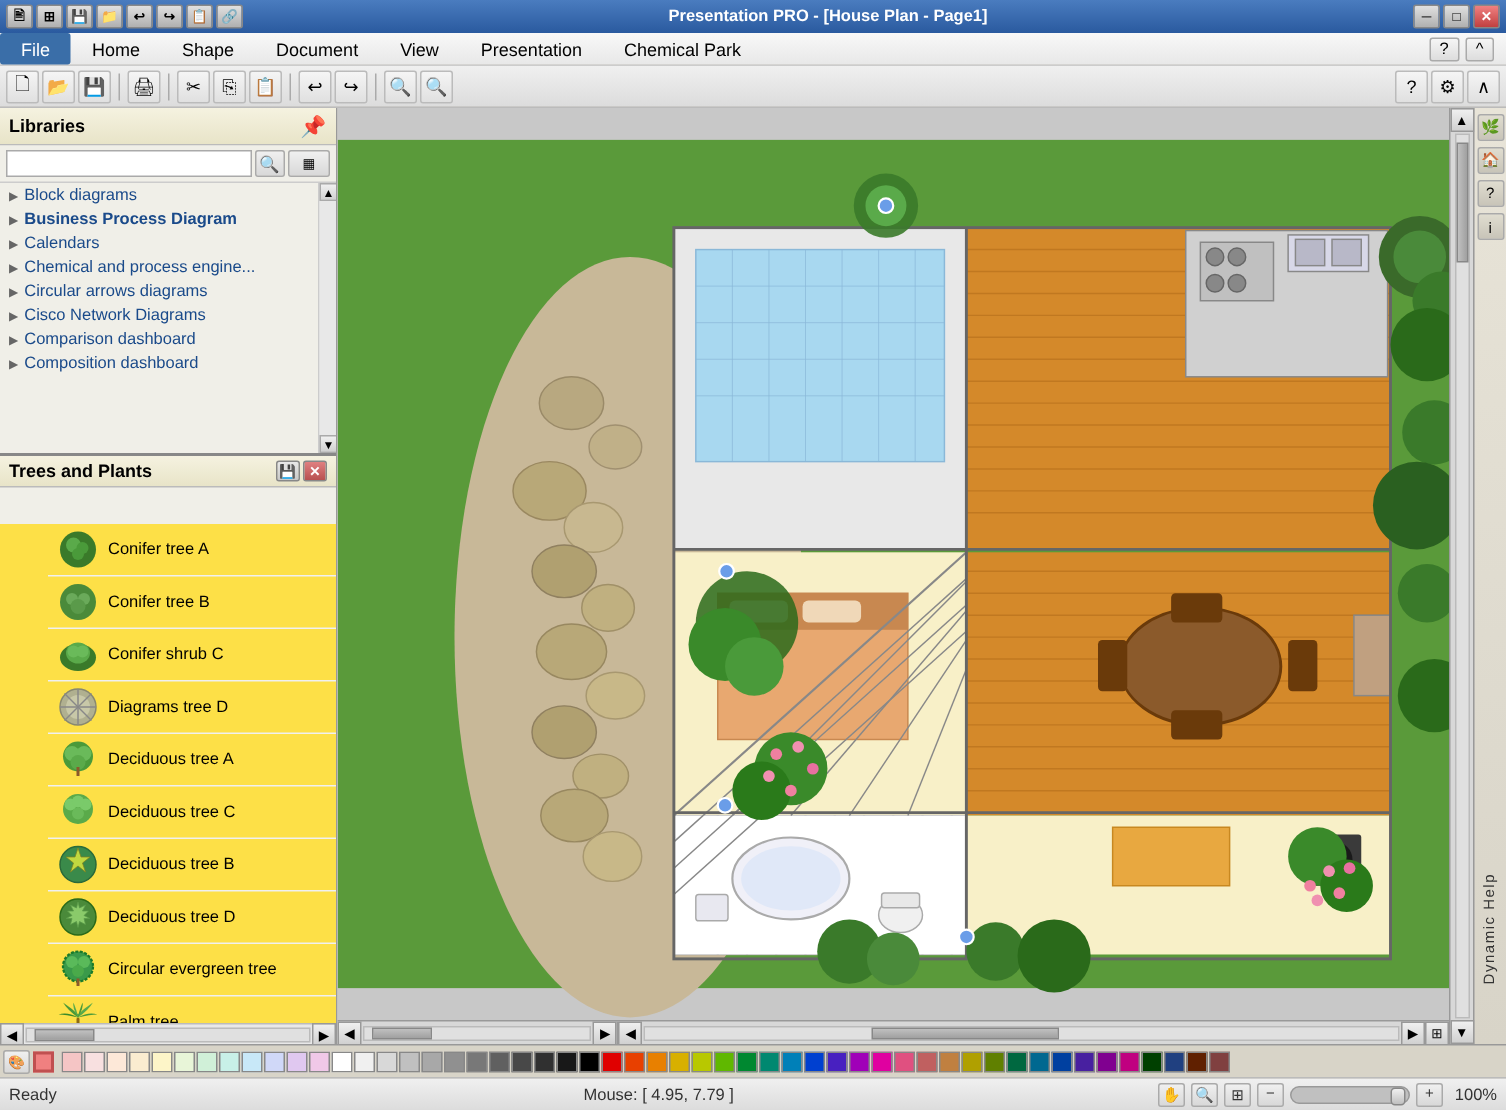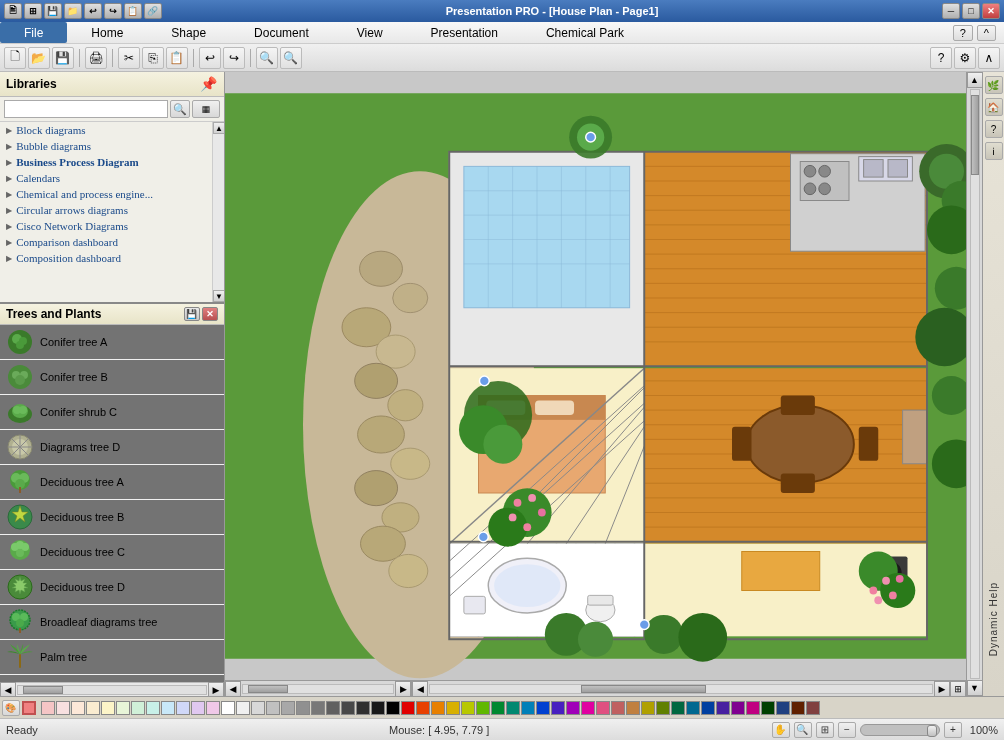--- a/index.html
+++ b/index.html
@@ -32,21 +32,21 @@
 
     
     .menu-bar {
       height: 22px;
       background: linear-gradient(to bottom, #f8f8f8, #e8e8e8);
       border-bottom: 1px solid #ccc;
       display: flex;
       align-items: center;
     }
     .menu-item {
-      padding: 2px 24px;
+      padding: 2px 14px;
       height: 100%;
       display: flex; align-items: center;
       cursor: pointer;
       font-size: 12px;
       color: #000;
     }
     .menu-item.active {
       background: #3a6ea8;
       color: white;
       border-radius: 2px;
@@ -159,20 +159,21 @@
       margin-right: 4px;
       color: #666;
     }
 
     
     .trees-panel {
       height: 380px;
       display: flex;
       flex-direction: column;
       border-top: 2px solid #888;
+      gap: 24px;
     }
     .trees-header {
       background: linear-gradient(to bottom, #f5f2e0, #e8e4c8);
       border-bottom: 1px solid #bbb;
       padding: 3px 6px;
       display: flex;
       align-items: center;
       justify-content: space-between;
       font-weight: bold;
       font-size: 12px;
@@ -185,21 +186,22 @@
       display: flex; align-items: center; justify-content: center;
       font-size: 9px;
       cursor: pointer;
       background: linear-gradient(to bottom, #e8e8e8, #c8c8c8);
     }
     .trees-ctrl-btn.close-btn { background: linear-gradient(to bottom, #e08080, #b85050); color: white; }
 
     .trees-list {
       flex: 1;
       overflow-y: auto;
-      background: #737373;
+      background: #fde047;
+      padding-left: 32px;
     }
     .tree-item {
       display: flex;
       align-items: center;
       padding: 3px 6px;
       cursor: pointer;
       font-size: 11px;
       border-bottom: 1px solid #f0f0f0;
       min-height: 32px;
     }
@@ -379,21 +381,20 @@
     
     .lib-section {
       flex: 0 0 180px;
       overflow: hidden;
       position: relative;
       display: flex;
     }
     .lib-list-inner {
       flex: 1;
       overflow-y: auto;
-      font-family: Liberation Serif, serif;
     }
 
     .main-container {
       display: flex;
       flex-direction: column;
       height: calc(740px - 22px - 22px - 28px);
     }
     .content-row {
       display: flex;
       flex: 1;
@@ -495,21 +496,20 @@
 
       <div class="search-bar">
         <input class="search-input" type="text" value="" style="">
         <div class="search-btn">🔍</div>
         <div class="view-btn">▦</div>
       </div>
 
       <div class="lib-section">
         <div class="lib-list-inner">
           <div class="lib-item">Block diagrams</div>
-          <div class="lib-item">Bubble diagrams</div>
           <div class="lib-item">
               <strong>Business Process Diagram</strong>
             </div>
           <div class="lib-item">Calendars</div>
           <div class="lib-item">Chemical and process engine...</div>
           <div class="lib-item">Circular arrows diagrams</div>
           <div class="lib-item">Cisco Network Diagrams</div>
           <div class="lib-item">Comparison dashboard</div>
           <div class="lib-item">Composition dashboard</div>
         </div>
@@ -591,61 +591,61 @@
                 <circle cx="13" cy="15" r="5" fill="#5aaa4a"></circle>
                 <rect x="12" y="18" width="2" height="6" fill="#8b5a2b"></rect>
               </svg>
             </div>
             <span>Deciduous tree A</span>
           </div>
 
           <div class="tree-item">
             <div class="tree-icon">
               <svg width="26" height="26" viewBox="0 0 26 26">
-                <circle cx="13" cy="13" r="12" fill="#3a8a4a" stroke="#2a6a3a" stroke-width="1"></circle>
-                <path d="M13 2 L15 8 L21 8 L16 12 L18 18 L13 14 L8 18 L10 12 L5 8 L11 8 Z" fill="#c0d840" stroke="#808020" stroke-width="0.5"></path>
-              </svg>
-            </div>
-            <span>Deciduous tree B</span>
-          </div>
-
-          <div class="tree-item">
-            <div class="tree-icon">
-              <svg width="26" height="26" viewBox="0 0 26 26">
                 <circle cx="13" cy="11" r="10" fill="#5aaa4a"></circle>
                 <circle cx="8" cy="8" r="4" fill="#7aca6a"></circle>
                 <circle cx="18" cy="8" r="4" fill="#7aca6a"></circle>
                 <circle cx="13" cy="6" r="4" fill="#7aca6a"></circle>
                 <circle cx="13" cy="14" r="4" fill="#6aba5a"></circle>
               </svg>
             </div>
             <span>Deciduous tree C</span>
           </div>
 
           <div class="tree-item">
             <div class="tree-icon">
               <svg width="26" height="26" viewBox="0 0 26 26">
+                <circle cx="13" cy="13" r="12" fill="#3a8a4a" stroke="#2a6a3a" stroke-width="1"></circle>
+                <path d="M13 2 L15 8 L21 8 L16 12 L18 18 L13 14 L8 18 L10 12 L5 8 L11 8 Z" fill="#c0d840" stroke="#808020" stroke-width="0.5"></path>
+              </svg>
+            </div>
+            <span>Deciduous tree B</span>
+          </div>
+
+          <div class="tree-item">
+            <div class="tree-icon">
+              <svg width="26" height="26" viewBox="0 0 26 26">
                 <circle cx="13" cy="13" r="12" fill="#4a8a3a" stroke="#2a6a1a" stroke-width="1"></circle>
                 <path d="M13 3 L14 7 L18 5 L16 9 L20 9 L17 12 L21 14 L17 14 L18 18 L14 16 L13 20 L12 16 L8 18 L9 14 L5 14 L9 12 L6 9 L10 9 L8 5 L12 7 Z" fill="#8aca6a" stroke="#5a9a4a" stroke-width="0.5"></path>
               </svg>
             </div>
             <span>Deciduous tree D</span>
           </div>
 
           <div class="tree-item">
             <div class="tree-icon">
               <svg width="26" height="26" viewBox="0 0 26 26">
                 <circle cx="13" cy="11" r="10" fill="#3a9a4a" stroke="#1a7a2a" stroke-width="1.5" stroke-dasharray="2,1"></circle>
                 <circle cx="9" cy="8" r="4" fill="#5aba5a"></circle>
                 <circle cx="17" cy="8" r="4" fill="#5aba5a"></circle>
                 <circle cx="13" cy="14" r="4" fill="#4aaa4a"></circle>
                 <rect x="12" y="19" width="2" height="5" fill="#8b5a2b"></rect>
               </svg>
             </div>
-            <span>Broadleaf diagrams tree</span>
+            <span>Circular evergreen tree</span>
           </div>
 
           <div class="tree-item">
             <div class="tree-icon">
               <svg width="26" height="26" viewBox="0 0 26 26">
                 <rect x="12" y="10" width="2" height="14" fill="#8b6914" rx="1"></rect>
                 <path d="M13 10 Q6 5 3 0 Q9 4 13 8" fill="#4a9a3a"></path>
                 <path d="M13 10 Q20 5 23 0 Q17 4 13 8" fill="#5aaa4a"></path>
                 <path d="M13 10 Q5 8 0 8 Q6 6 13 10" fill="#3a8a2a"></path>
                 <path d="M13 10 Q21 8 26 8 Q20 6 13 10" fill="#4a9a3a"></path>

